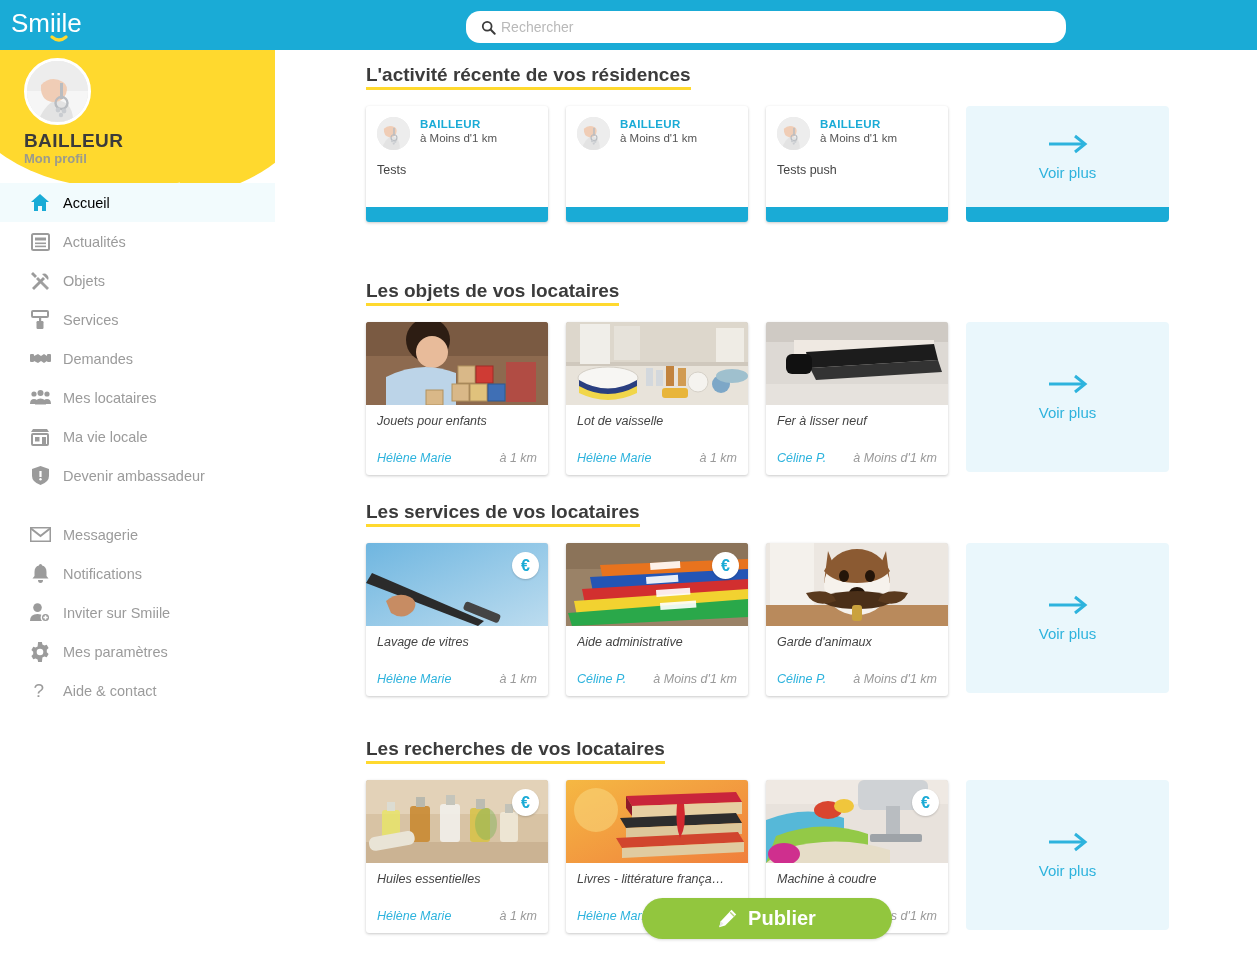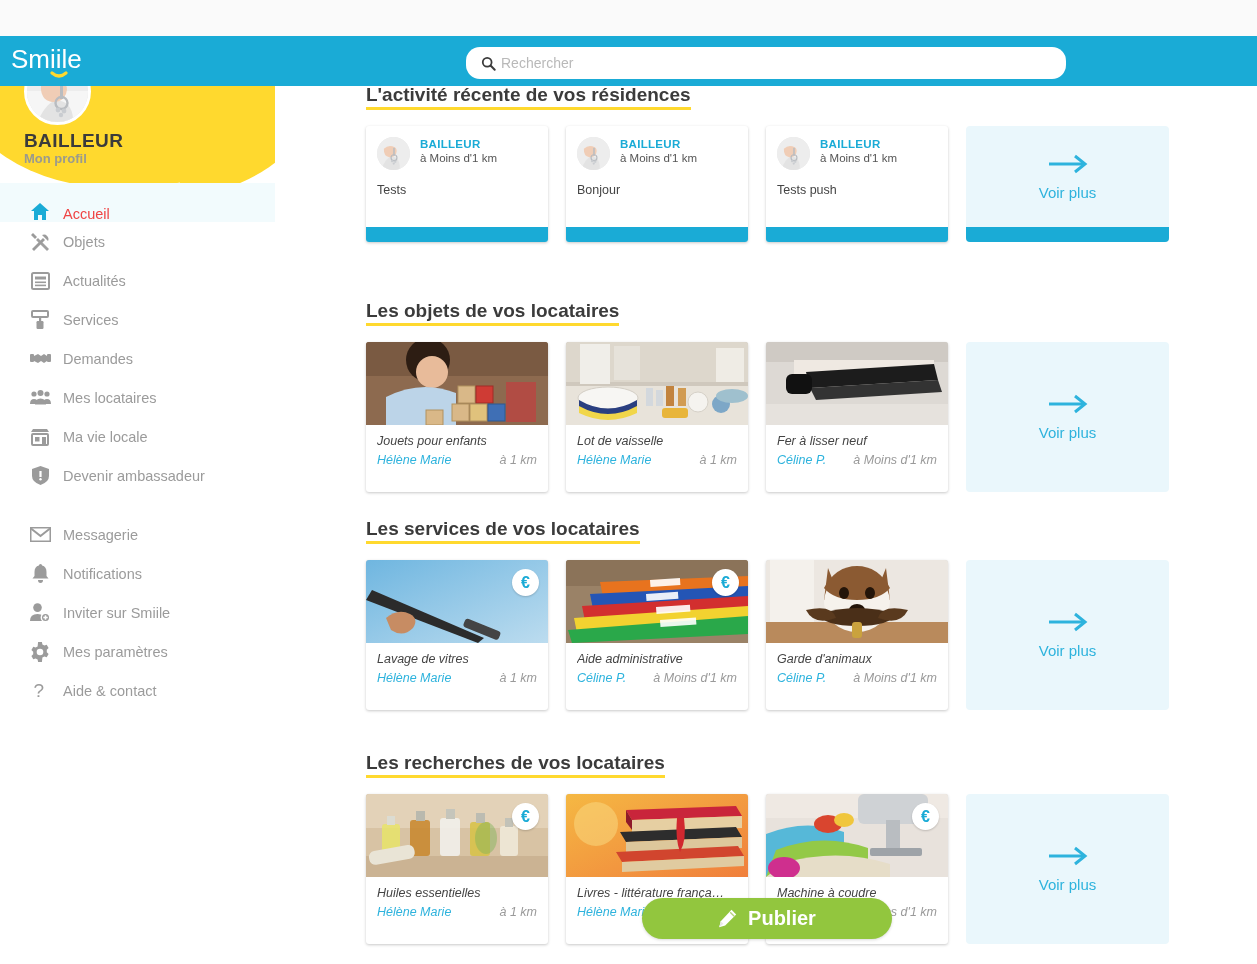--- a/index.html
+++ b/index.html
@@ -9,21 +9,20 @@
     background: #fafafa;
     overflow: hidden;
   }
 
   
   .topbar {
     position: absolute; top: 0; left: 0;
     width: 1257px; height: 50px;
     background: #1aabd6;
     z-index: 40;
-    margin-top: 36px;
   }
   .logo {
     position: absolute; left: 11px; top: 7px;
     width: 95px; height: 36px;
   }
   .logo svg { display: block; }
 
   .searchwrap {
     position: absolute; left: 466px; top: 11px;
     width: 600px; height: 32px;
@@ -92,22 +91,21 @@
   .navitem {
     display: flex; align-items: center;
     height: 39px;
     padding-left: 29px;
     cursor: pointer;
     color: #9b9b9b;
     font-size: 14.5px;
   }
   .navitem.active {
     background: #f2fbfd;
-    color: #ef4444;
-    align-items: flex-end;
+    color: #000000;
   }
   .navitem .nicon {
     width: 22px; height: 22px;
     margin-right: 12px;
     display: flex; align-items: center; justify-content: center;
     flex: none;
   }
   .navitem .nicon svg { display: block; fill: #9b9b9b; }
   .navitem.active .nicon svg { fill: #1aabd6; }
   .navgap { height: 20px; }
@@ -195,21 +193,21 @@
     display: flex; align-items: center; justify-content: center;
     font-size: 16px; font-weight: bold; color: #1aabd6;
     box-shadow: 0 1px 2px rgba(0,0,0,0.18);
   }
   .media-info { padding: 9px 11px 10px 11px; font-style: italic; }
   .media-title {
     font-size: 12.5px; color: #444;
     white-space: nowrap; overflow: hidden; text-overflow: ellipsis;
   }
   .media-sub {
-    margin-top: 5px;
+    margin-top: 23px;
     display: flex; justify-content: space-between; align-items: center;
     font-size: 12.5px;
   }
   .media-owner { color: #2eb3dd; }
   .media-dist { color: #9a9a9a; }
 
   
   .voirplus {
     width: 203px;
     background: #eaf7fc;
@@ -293,40 +291,40 @@
       <span class="nicon">
         <svg width="20" height="19" viewBox="0 0 20 19">
             <path d="M10 1 L19 9 h-3 v9 h-4 v-5 h-4 v5 H4 V9 H1 Z"></path>
           </svg>
       </span>
       <span>Accueil</span>
     </div>
 
     <div class="navitem">
       <span class="nicon">
+        <svg width="19" height="18" viewBox="0 0 19 18">
+          <rect x="1" y="1" width="17" height="16" rx="1.5" fill="none" stroke="#9b9b9b" stroke-width="2"></rect>
+          <rect x="4" y="4.5" width="11" height="3" fill="#9b9b9b"></rect>
+          <rect x="4" y="9.5" width="11" height="1.6" fill="#9b9b9b"></rect>
+          <rect x="4" y="12.6" width="11" height="1.6" fill="#9b9b9b"></rect>
+        </svg>
+      </span>
+      <span>Actualités</span>
+    </div>
+
+    <div class="navitem">
+      <span class="nicon">
         <svg width="21" height="20" viewBox="0 0 21 20">
           <path d="M2 17 L13 6 l2 2 L4 19 Z"></path>
           <path d="M12 3 a4.5 4.5 0 0 1 6 6 l-3 -3 z"></path>
           <path d="M19 17 L8 6 l-2 2 l11 11 z" opacity="0.95"></path>
           <path d="M3 1 l4 4 l-2 2 l-4 -4 z"></path>
         </svg>
       </span>
       <span>Objets</span>
-    </div>
-
-    <div class="navitem">
-      <span class="nicon">
-        <svg width="19" height="18" viewBox="0 0 19 18">
-          <rect x="1" y="1" width="17" height="16" rx="1.5" fill="none" stroke="#9b9b9b" stroke-width="2"></rect>
-          <rect x="4" y="4.5" width="11" height="3" fill="#9b9b9b"></rect>
-          <rect x="4" y="9.5" width="11" height="1.6" fill="#9b9b9b"></rect>
-          <rect x="4" y="12.6" width="11" height="1.6" fill="#9b9b9b"></rect>
-        </svg>
-      </span>
-      <span>Actualités</span>
     </div>
 
     <div class="navitem">
       <span class="nicon">
         <svg width="19" height="20" viewBox="0 0 19 20">
           <rect x="1" y="1" width="16" height="6" rx="1" fill="none" stroke="#9b9b9b" stroke-width="2"></rect>
           <rect x="8" y="7" width="2.2" height="5"></rect>
           <rect x="5.5" y="11" width="7" height="8" rx="1.2"></rect>
         </svg>
       </span>
@@ -434,21 +432,21 @@
       </span>
       <span>Aide &amp; contact</span>
     </div>
 
   </div>
 </div>
 
 <div class="main">
   <div class="main-inner">
 
-    <div class="section" style="padding-top:34px;">
+    <div class="section" style="padding-top:14px;">
       <div class="section-title">L'activité récente de vos résidences</div>
       <div class="cardrow">
 
         <div class="act-card">
           <div class="act-head">
             <div class="act-avatar">
               <svg width="33" height="33" viewBox="0 0 67 67">
                 <rect width="67" height="67" fill="#ededed"></rect>
                 <path d="M8 67 Q20 36 34 40 Q48 44 46 67 Z" fill="#e3e3e3"></path>
                 <path d="M14 24 q10 -10 22 -3 q6 4 3 12 q-4 9 -14 8 q-12 -2 -11 -17 z" fill="#f0cdb6"></path>
@@ -480,21 +478,20 @@
                 <circle cx="31" cy="49" r="2.4" fill="#c9ccd0"></circle>
                   <circle cx="37" cy="50" r="2.4" fill="#c9ccd0"></circle>
                   <circle cx="34" cy="54" r="2.2" fill="#c9ccd0"></circle>
               </svg>
             </div>
             <div class="act-meta">
               <div class="act-author">BAILLEUR</div>
               <div class="act-dist">à Moins d'1 km</div>
             </div>
           </div>
-          <div class="act-body">Bonjour</div>
           <div class="act-foot"></div>
         </div>
 
         <div class="act-card">
           <div class="act-head">
             <div class="act-avatar">
               <svg width="33" height="33" viewBox="0 0 67 67">
                 <rect width="67" height="67" fill="#ededed"></rect>
                 <path d="M8 67 Q20 36 34 40 Q48 44 46 67 Z" fill="#e3e3e3"></path>
                 <path d="M14 24 q10 -10 22 -3 q6 4 3 12 q-4 9 -14 8 q-12 -2 -11 -17 z" fill="#f0cdb6"></path>

